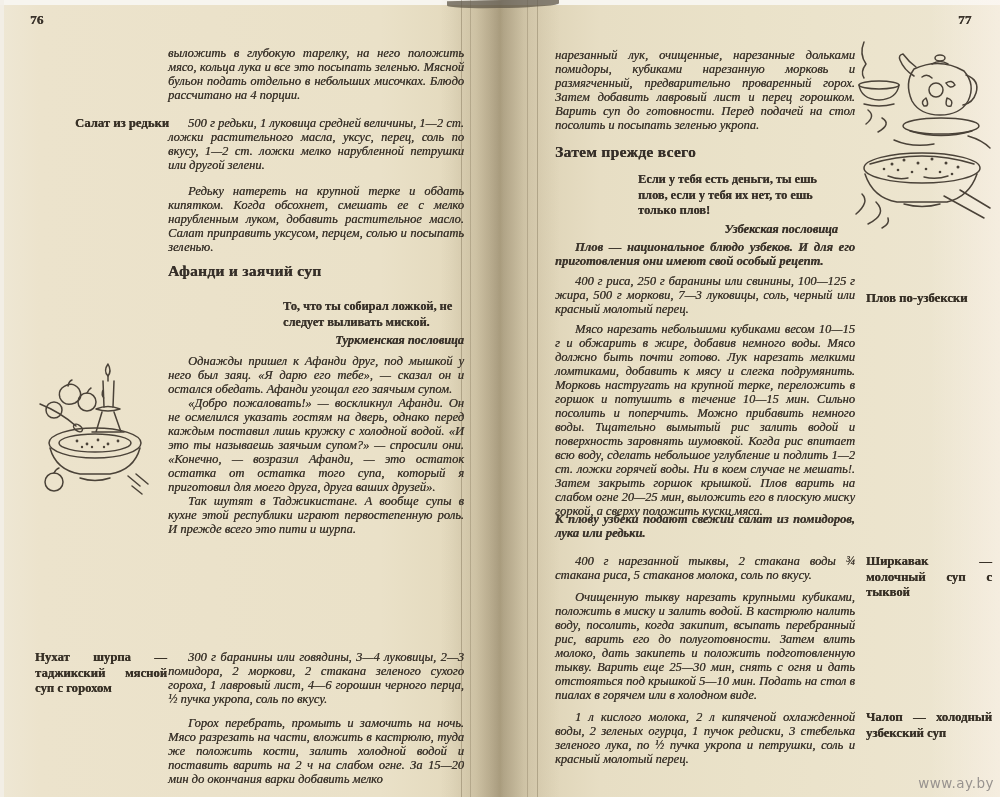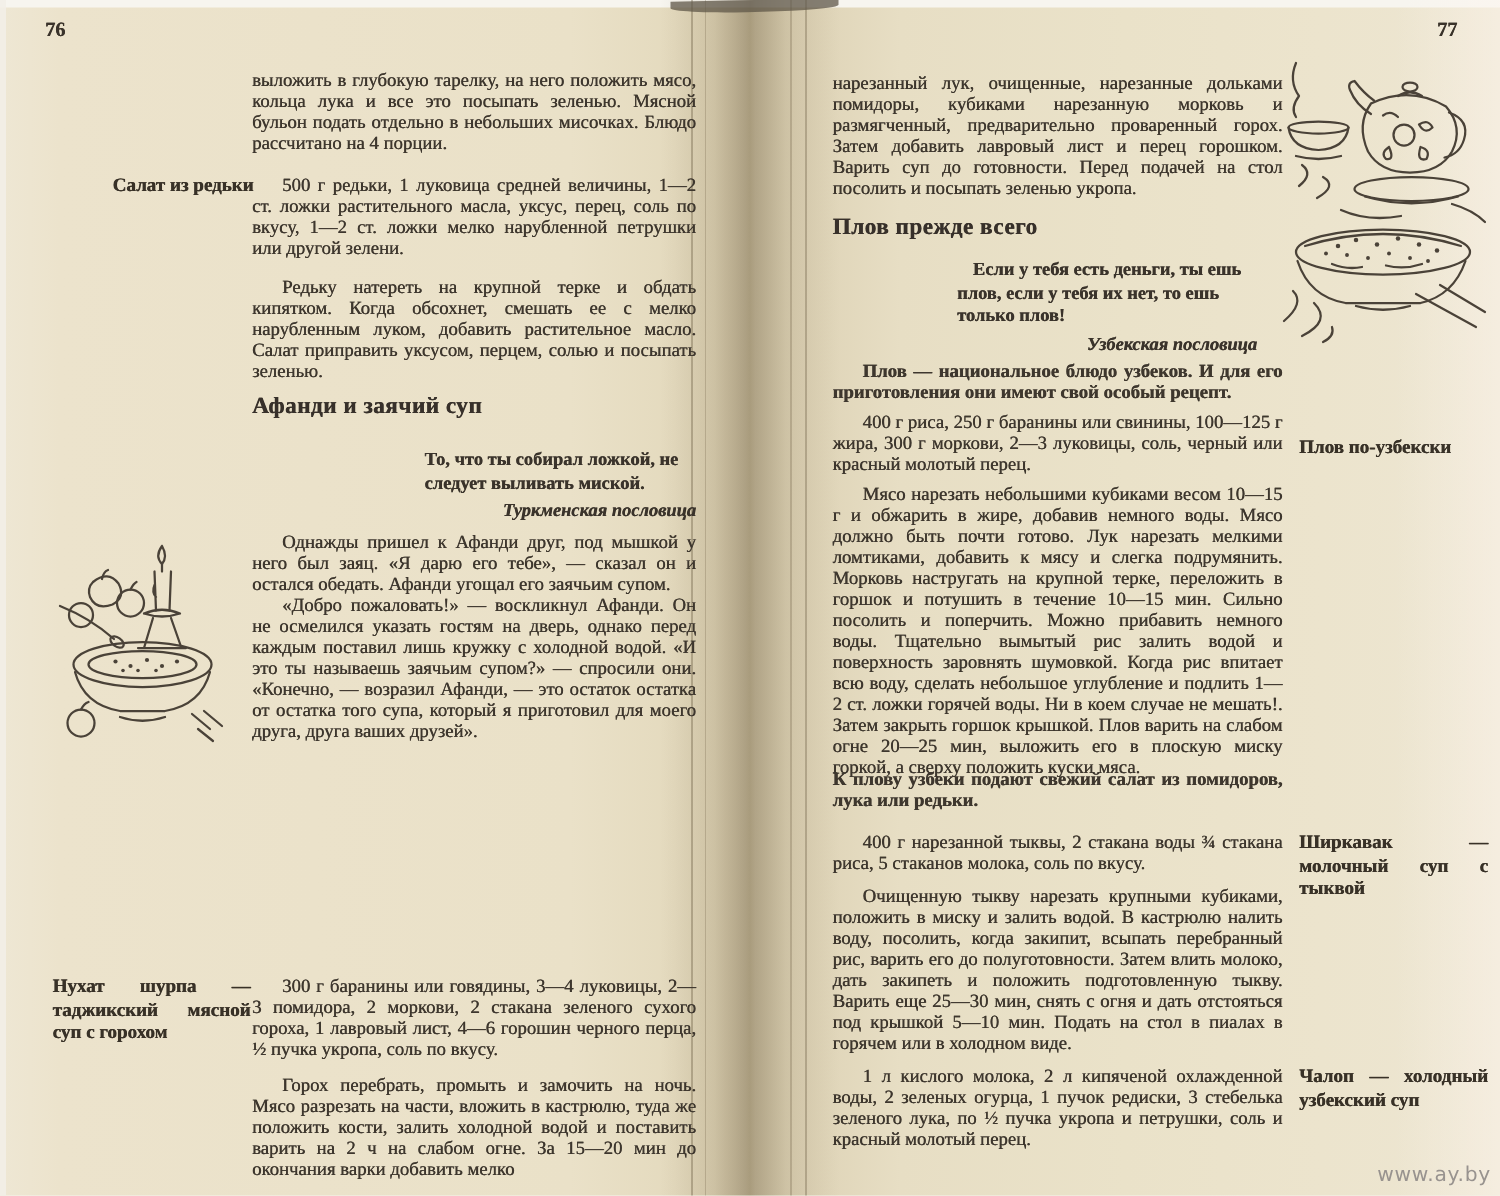--- a/index.html
+++ b/index.html
@@ -32,21 +32,21 @@
         rgba(85,70,45,.30) 47%, rgba(100,85,55,.38) 50%, rgba(85,70,45,.28) 53%,
         rgba(110,95,65,.12) 70%, rgba(110,95,65,0) 100%);
   }
   .spine-top{
     position:absolute;left:447px;top:0;width:112px;height:8px;
     background:#5f5748;opacity:.75;transform:skewY(-1.2deg);
     border-radius:0 0 45% 45%;
   }
 
   .blk{position:absolute;}
-  p{margin:0;}
+  p{margin:0;font-style:italic;}
   .txt{
     font-size:12.5px;line-height:14px;text-align:justify;
     text-shadow:0.25px 0 0 currentColor;
   }
   .ind{text-indent:20px;}
   .note{
     font-weight:bold;font-size:12.7px;line-height:15.5px;text-align:justify;
     color:#383127;text-shadow:0.3px 0 0 currentColor;
   }
   .heading{
@@ -131,20 +131,21 @@
 
         <circle cx="22" cy="132" r="9"></circle>
         <path d="M22,123 q2,-4 5,-5"></path>
         <path d="M96,126 l12,10 M104,124 l12,10 M100,136 l10,8"></path>
       </svg>
     </div>
 
     <div class="blk txt story" style="left:168px;top:354px;width:296px;">
       <p class="ind">Однажды пришел к Афанди друг, под мышкой у него был заяц. «Я дарю его тебе», — сказал он и остался обедать. Афанди угощал его заячьим супом.</p>
       <p class="ind">«Добро пожаловать!» — воскликнул Афанди. Он не осмелился указать гостям на дверь, однако перед каждым поставил лишь кружку с холодной водой. «И это ты называешь заячьим супом?» — спросили они. «Конечно, — возразил Афанди, — это остаток остатка от остатка того супа, который я приготовил для моего друга, друга ваших друзей».</p>
+      <p class="ind">Так шутят в Таджикистане. А вообще супы в кухне этой республики играют первостепенную роль. И прежде всего это пити и шурпа.</p>
     </div>
 
     <div class="blk note" style="left:35px;top:650px;width:132px;">Нухат шурпа — таджикский мясной суп с горохом</div>
     <p class="blk txt ind" style="left:168px;top:650px;width:296px;">300 г баранины или говядины, 3—4 луковицы, 2—3 помидора, 2 моркови, 2 стакана зеленого сухого гороха, 1 лавровый лист, 4—6 горошин черного перца, ½ пучка укропа, соль по вкусу.</p>
     <p class="blk txt ind" style="left:168px;top:716px;width:296px;">Горох перебрать, промыть и замочить на ночь. Мясо разрезать на части, вложить в кастрюлю, туда же положить кости, залить холодной водой и поставить варить на 2 ч на слабом огне. За 15—20 мин до окончания варки добавить мелко</p>
   </div>
 
   <div>
     <div class="blk pagenum" style="left:958px;top:12px;">77</div>
 
@@ -191,32 +192,32 @@
           <circle class="dot" cx="92" cy="144" r="1.3"></circle>
         <circle class="dot" cx="104" cy="146" r="1.3"></circle>
           <circle class="dot" cx="36" cy="141" r="1.3"></circle>
         <path d="M40,148 q10,4 20,2 M76,149 q12,3 24,-1"></path>
 
         <path d="M8,186 q14,-12 6,-20 M20,196 q20,-10 8,-22 M34,200 q8,-4 6,-10"></path>
         <path d="M96,168 l40,22 M112,162 l30,18"></path>
       </svg>
     </div>
 
-    <h2 class="blk heading" style="left:555px;top:143px;margin:0;">Плов прежде всего</h2>
+    <h2 class="blk heading" style="left:555px;top:143px;margin:0;">Затем прежде всего</h2>
 
     <div class="blk epigraph" style="left:638px;top:172px;width:200px;">
-      <span style="display:block;text-align:center;">Если у тебя есть деньги, ты ешь</span>
+      <span style="display:block;">Если у тебя есть деньги, ты ешь</span>
       <span style="display:block;">плов, если у тебя их нет, то ешь</span>
       <span style="display:block;">только плов!</span>
       <span class="attr">Узбекская пословица</span>
     </div>
 
     <p class="blk txt ind bold-par" style="left:555px;top:240px;width:300px;">Плов — национальное блюдо узбеков. И для его приготовления они имеют свой особый рецепт.</p>
 
-    <p class="blk txt ind" style="left:555px;top:274px;width:300px;">400 г риса, 250 г баранины или свинины, 100—125 г жира, 300 г моркови, 2—3 луковицы, соль, черный или красный молотый перец.</p>
+    <p class="blk txt ind" style="left:555px;top:274px;width:300px;">400 г риса, 250 г баранины или свинины, 100—125 г жира, 500 г моркови, 7—3 луковицы, соль, черный или красный молотый перец.</p>
     <div class="blk note" style="left:866px;top:274px;width:126px;margin-top:17px;">Плов по-узбекски</div>
 
     <p class="blk txt ind" style="left:555px;top:322px;width:300px;">Мясо нарезать небольшими кубиками весом 10—15 г и обжарить в жире, добавив немного воды. Мясо должно быть почти готово. Лук нарезать мелкими ломтиками, добавить к мясу и слегка подрумянить. Морковь настругать на крупной терке, переложить в горшок и потушить в течение 10—15 мин. Сильно посолить и поперчить. Можно прибавить немного воды. Тщательно вымытый рис залить водой и поверхность заровнять шумовкой. Когда рис впитает всю воду, сделать небольшое углубление и подлить 1—2 ст. ложки горячей воды. Ни в коем случае не мешать!. Затем закрыть горшок крышкой. Плов варить на слабом огне 20—25 мин, выложить его в плоскую миску горкой, а сверху положить куски мяса.</p>
 
     <p class="blk txt bold-par" style="left:555px;top:512px;width:300px;">К плову узбеки подают свежий салат из помидоров, лука или редьки.</p>
 
     <p class="blk txt ind" style="left:555px;top:554px;width:300px;">400 г нарезанной тыквы, 2 стакана воды ¾ стакана риса, 5 стаканов молока, соль по вкусу.</p>
     <div class="blk note" style="left:866px;top:554px;width:126px;">Ширкавак — молочный суп с тыквой</div>
 
     <p class="blk txt ind" style="left:555px;top:590px;width:300px;">Очищенную тыкву нарезать крупными кубиками, положить в миску и залить водой. В кастрюлю налить воду, посолить, когда закипит, всыпать перебранный рис, варить его до полуготовности. Затем влить молоко, дать закипеть и положить подготовленную тыкву. Варить еще 25—30 мин, снять с огня и дать отстояться под крышкой 5—10 мин. Подать на стол в пиалах в горячем или в холодном виде.</p>

